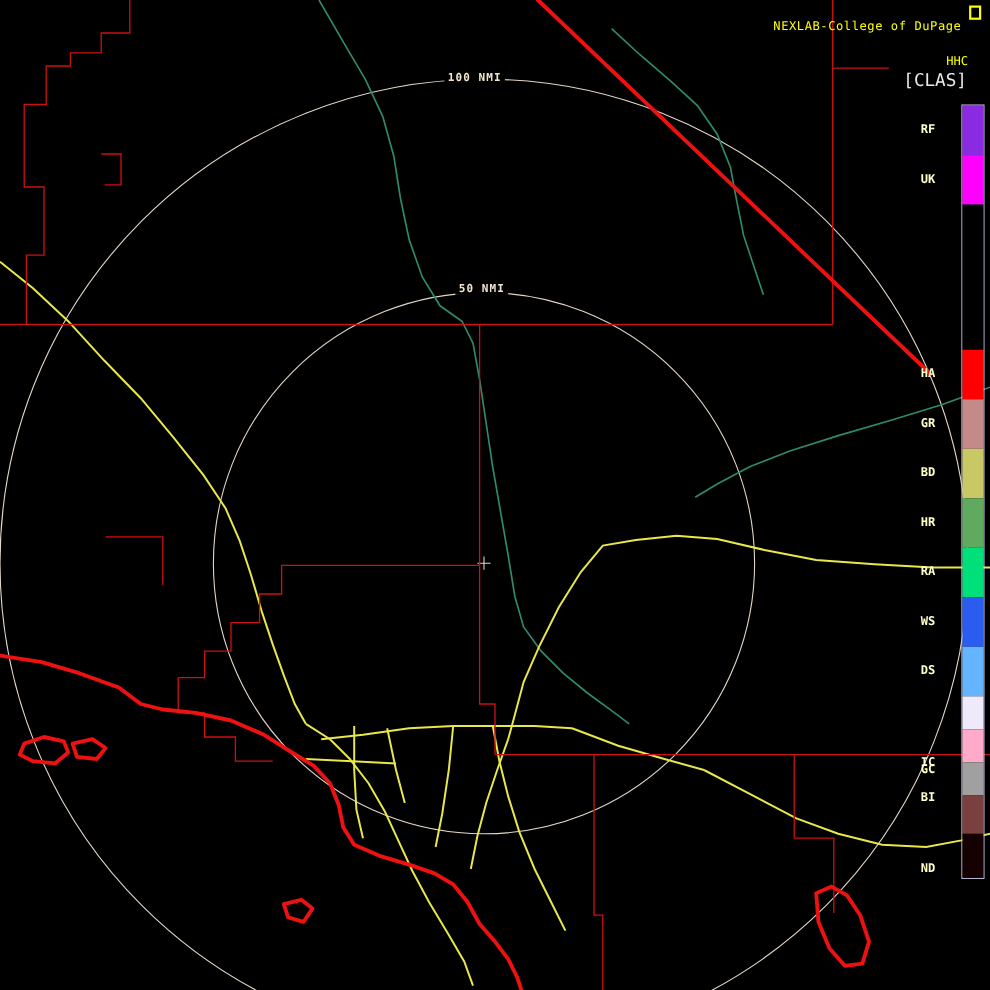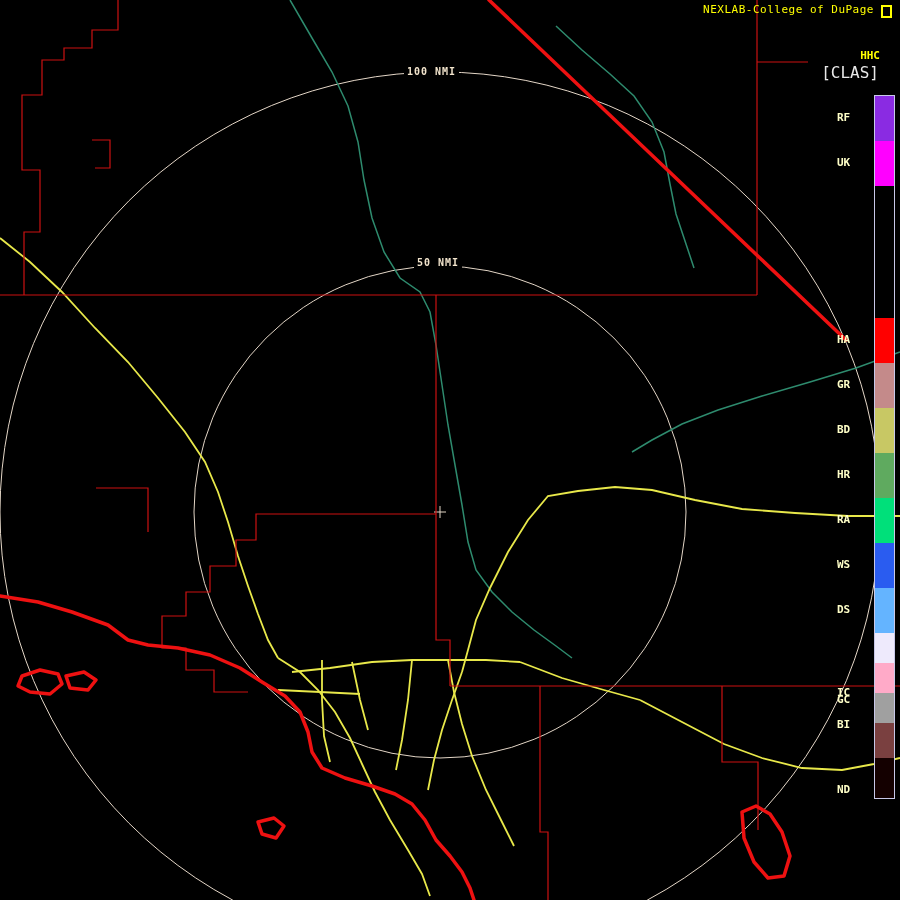--- a/index.html
+++ b/index.html
@@ -2,27 +2,27 @@
 <html><head>
 <meta charset="utf-8">
 <style>
   html,body{margin:0;padding:0;background:#000;}
   #screen{
     position:relative;width:900px;height:900px;background:#000;overflow:hidden;
     font-family:"DejaVu Sans Mono","Liberation Mono",monospace;
   }
   #map-svg{position:absolute;left:0;top:0;}
   .hdr-title{
-    position:absolute;top:3px;right:26px;color:#ffff00;font-size:11px;letter-spacing:0.5px;padding-left:12px;
+    position:absolute;top:17px;right:26px;color:#ffff00;font-size:11px;letter-spacing:0.5px;padding-left:12px;
   }
   .cod-logo{
     position:absolute;top:5px;right:8px;width:11px;height:13px;
     border:2px solid #ffff00;box-sizing:border-box;
   }
-  .prod-code{position:absolute;top:49px;right:20px;color:#ffff00;font-size:11px;font-weight:bold;text-align:center;}
+  .prod-code{position:absolute;top:49px;right:20px;color:#ffff00;font-size:11px;font-weight:normal;text-align:center;}
   .prod-tag{position:absolute;top:63px;right:21px;color:#e8e8e8;font-size:16px;}
   .ring-label{
     position:absolute;color:#f2e4cc;font-size:10px;font-weight:bold;
     background:#000;padding:0 3px;letter-spacing:1px;
   }
   #ring-label-100{left:404px;top:66px;}
   #ring-label-50{left:414px;top:257px;}
   .legend-bar{
     position:absolute;left:874px;top:95px;width:19px;height:702px;
     border:1px solid #c8c8e8;box-sizing:content-box;

